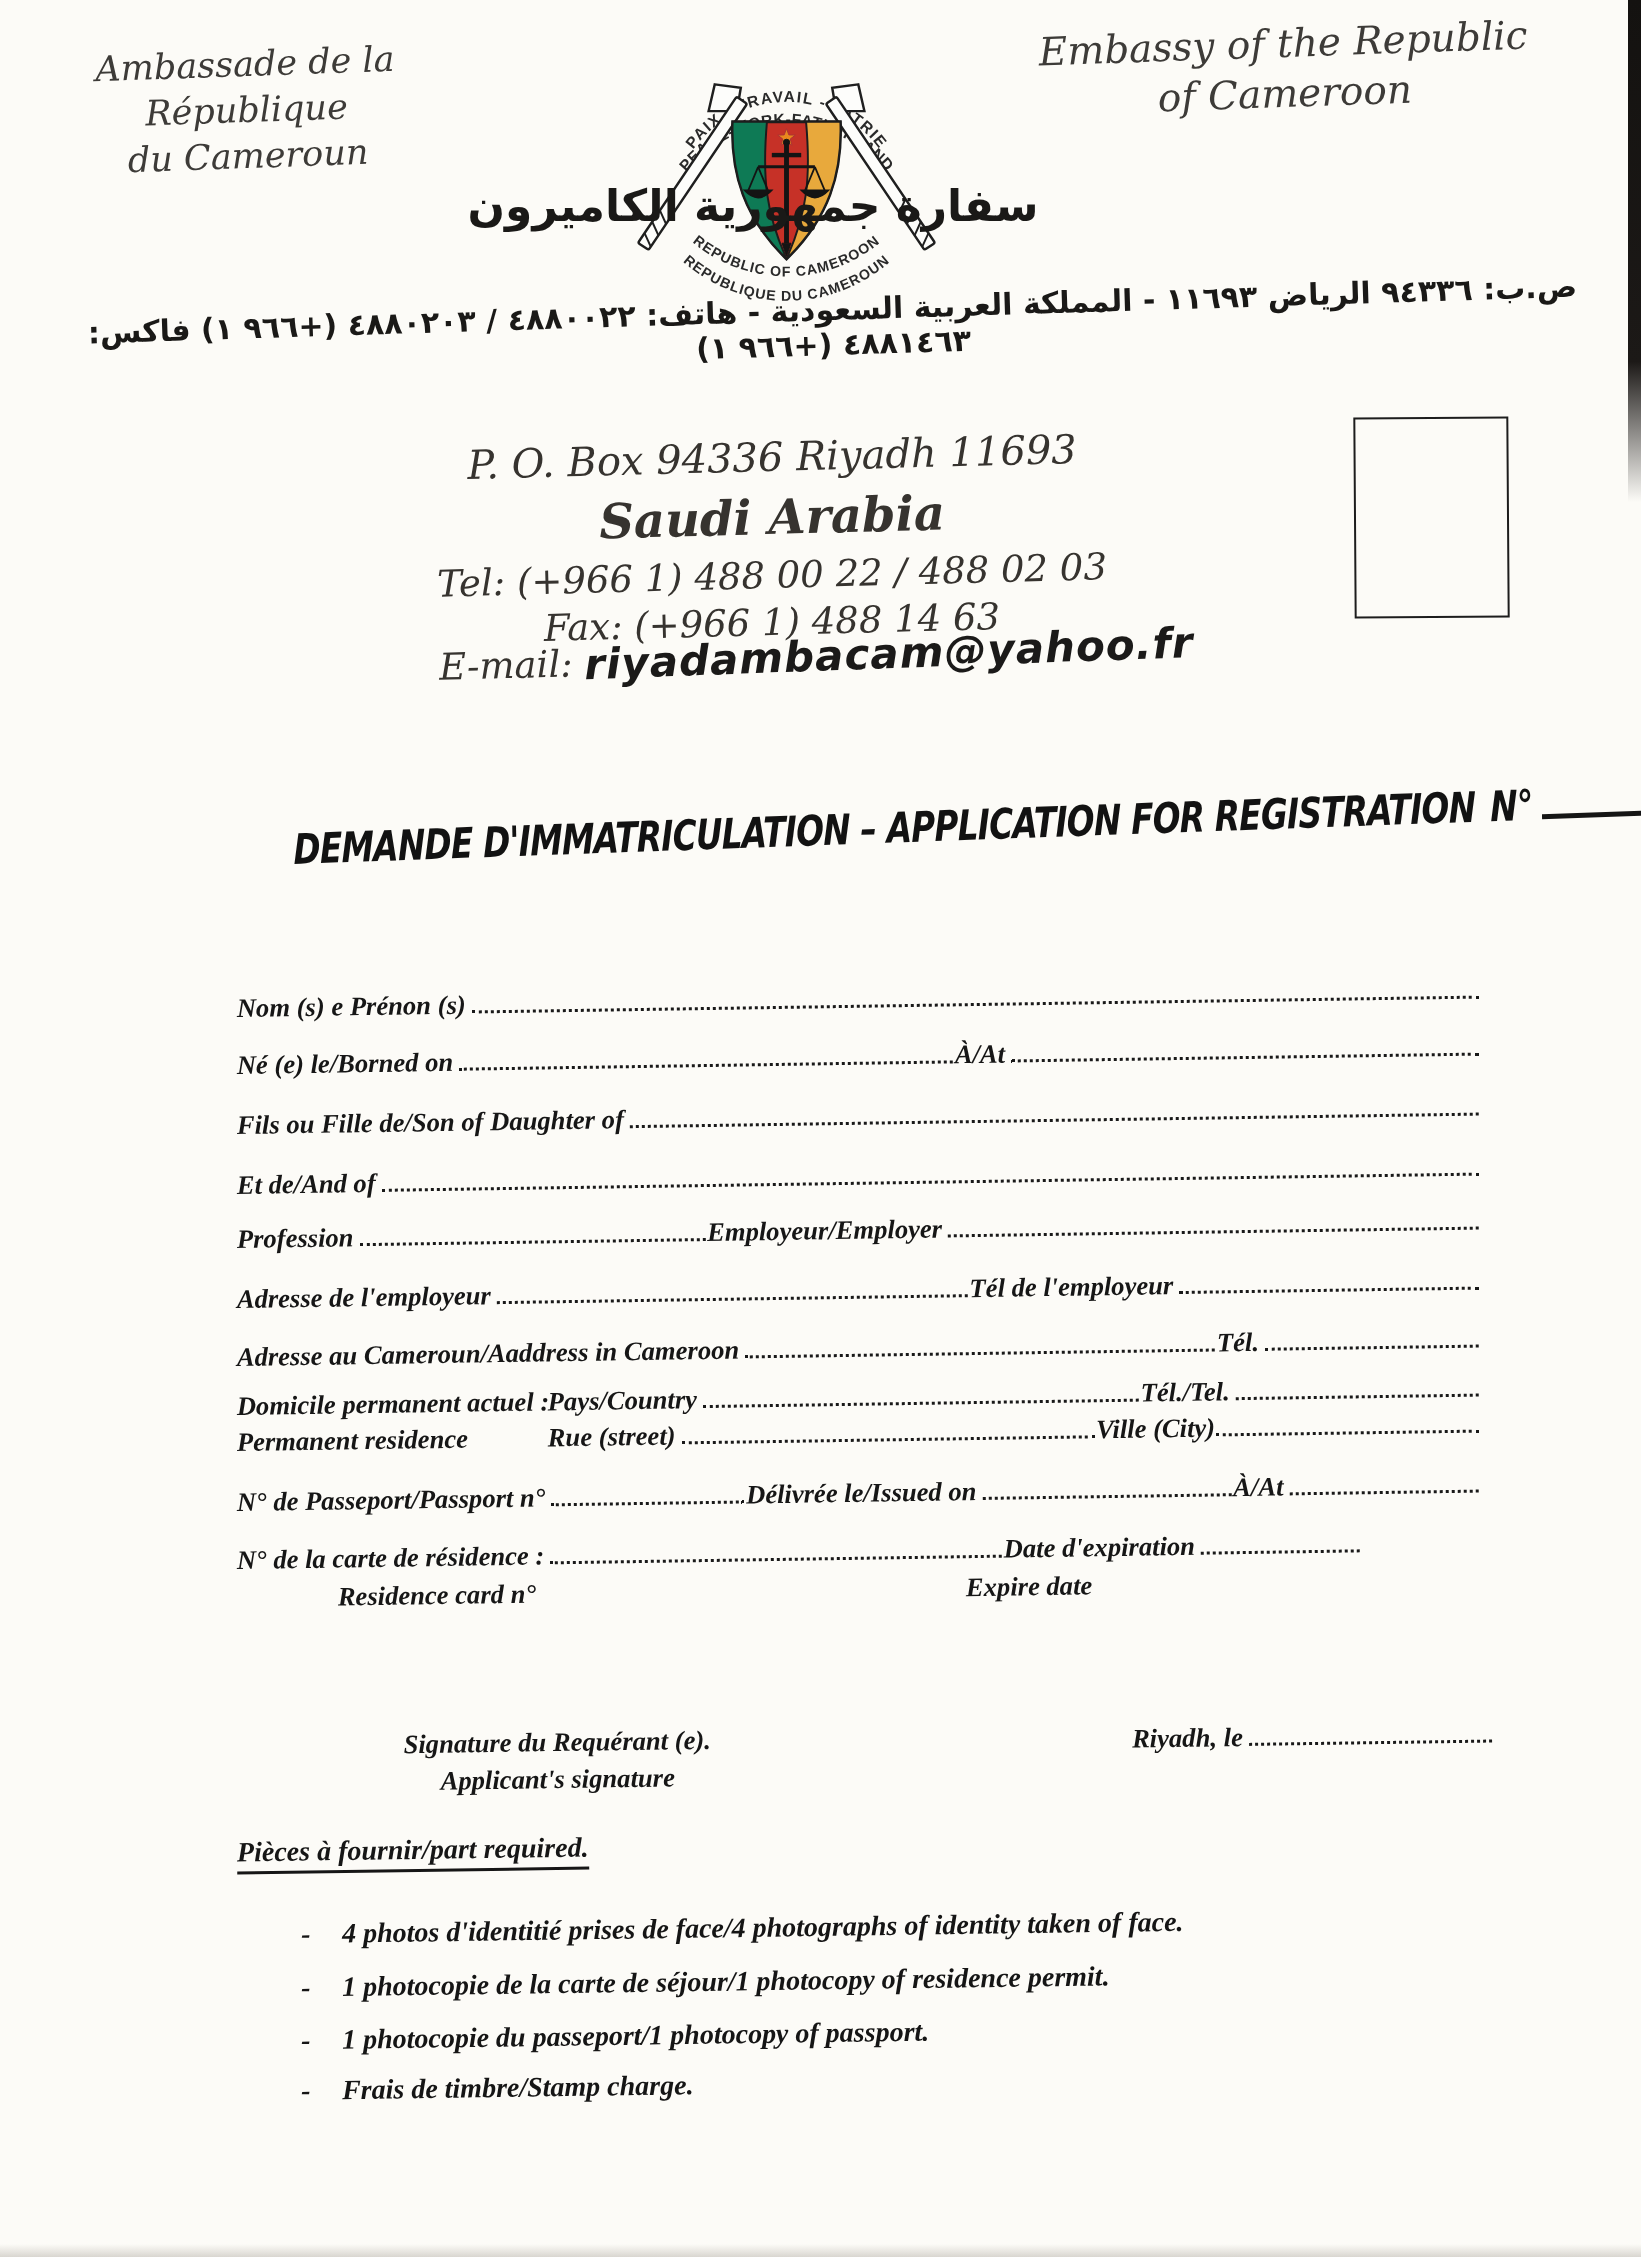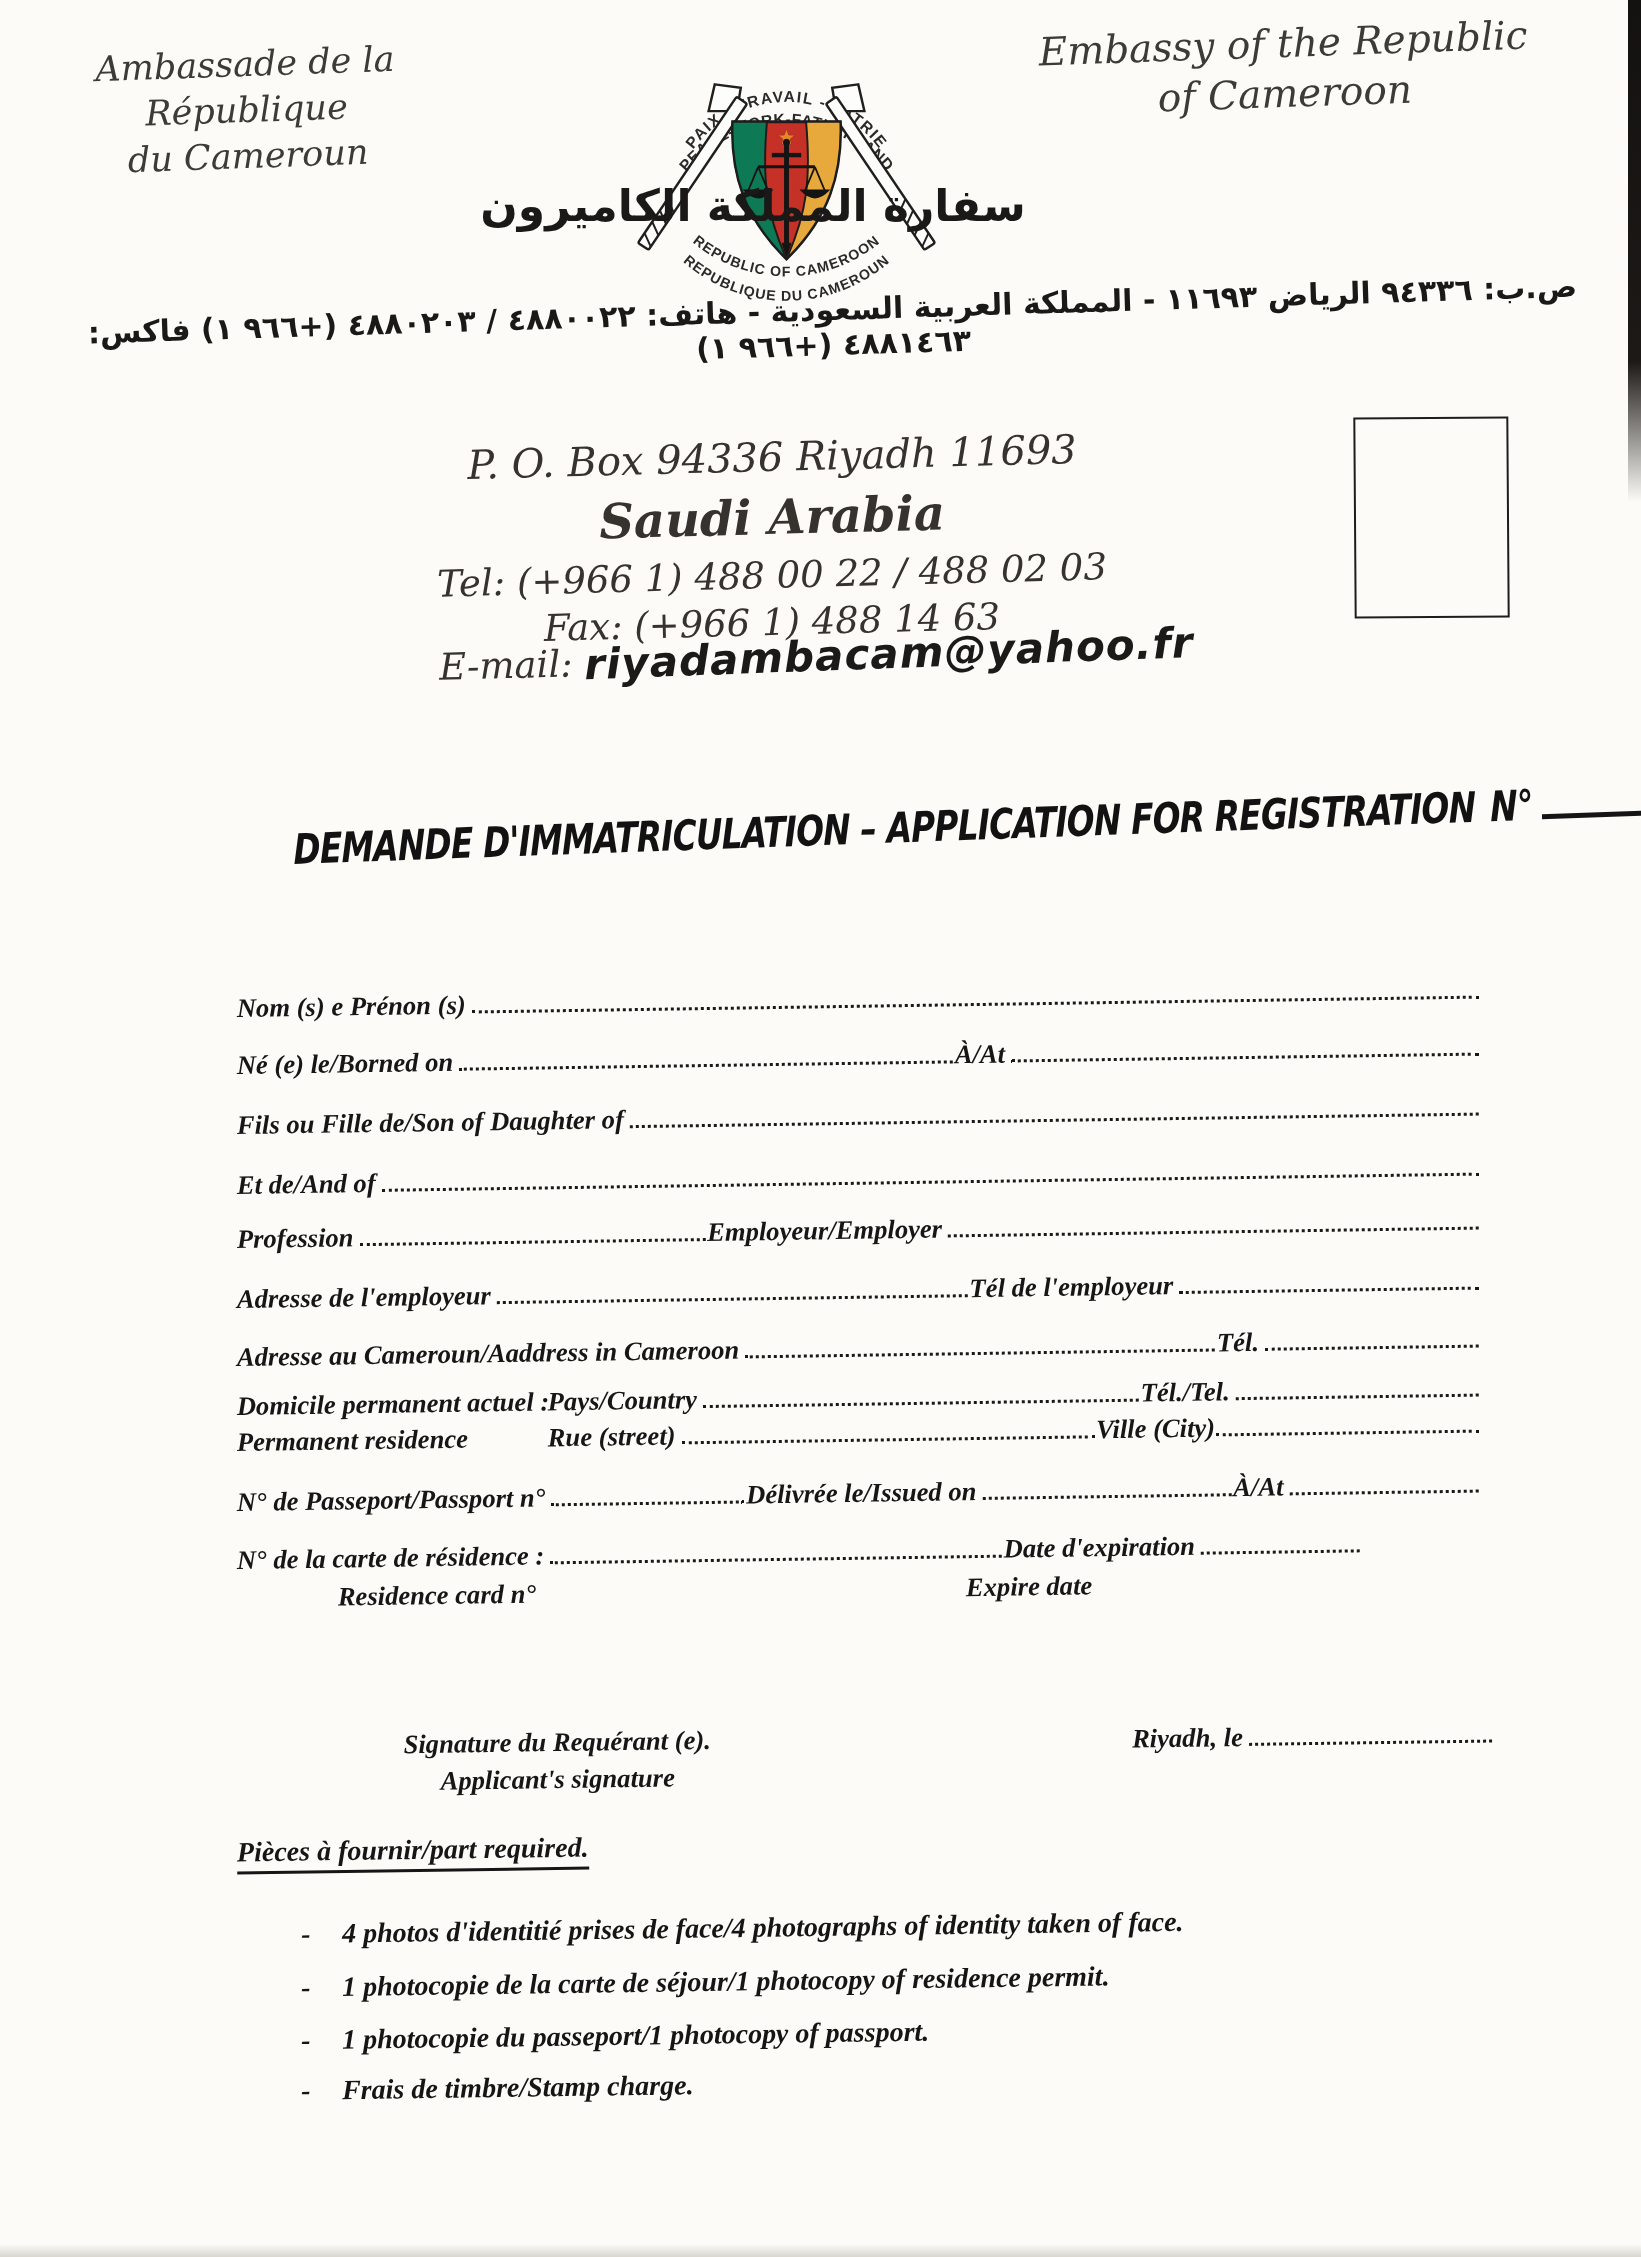--- a/index.html
+++ b/index.html
@@ -144,21 +144,21 @@
     <text font-size="14.5" font-weight="600" letter-spacing="1">
       <textPath href="#arcB2" startOffset="50%" text-anchor="middle">REPUBLIQUE DU CAMEROUN</textPath>
     </text>
   </svg>
 
   <div class="hdr-right script">
     <div>Embassy of the Republic</div>
     <div>of Cameroon</div>
   </div>
 
-  <div class="ar ar-title" dir="rtl">سفارة المملكة الكاميرون</div>
+  <div class="ar ar-title" dir="rtl">سفارة جمهورية الكاميرون</div>
   <div class="ar ar-addr" dir="rtl">ص.ب: ٩٤٣٣٦ الرياض ١١٦٩٣ - المملكة العربية السعودية - هاتف: ٤٨٨٠٠٢٢ / ٤٨٨٠٢٠٣ (+٩٦٦ ١) فاكس: ٤٨٨١٤٦٣ (+٩٦٦ ١)</div>
 
   <div class="photo-box"></div>
 
   <div class="addr po">P. O. Box 94336 Riyadh 11693</div>
   <div class="addr sa">Saudi Arabia</div>
   <div class="addr tel">Tel: (+966 1) 488 00 22 / 488 02 03</div>
   <div class="addr fax">Fax: (+966 1) 488 14 63</div>
   <div class="email-row">
     <span class="email-lbl">E-mail:</span>

